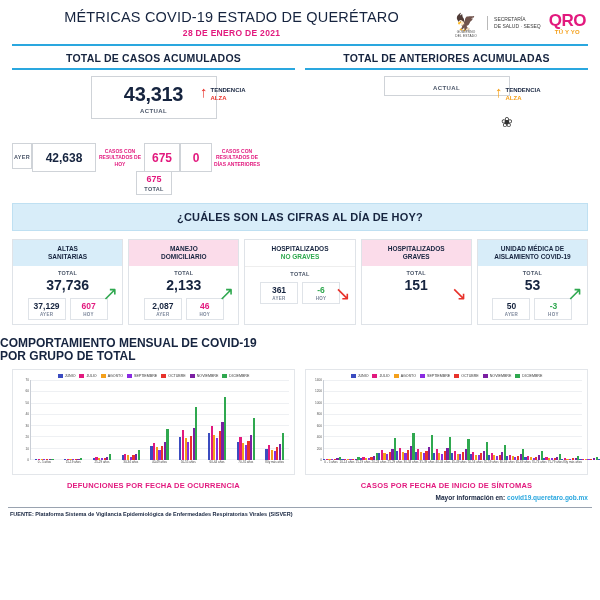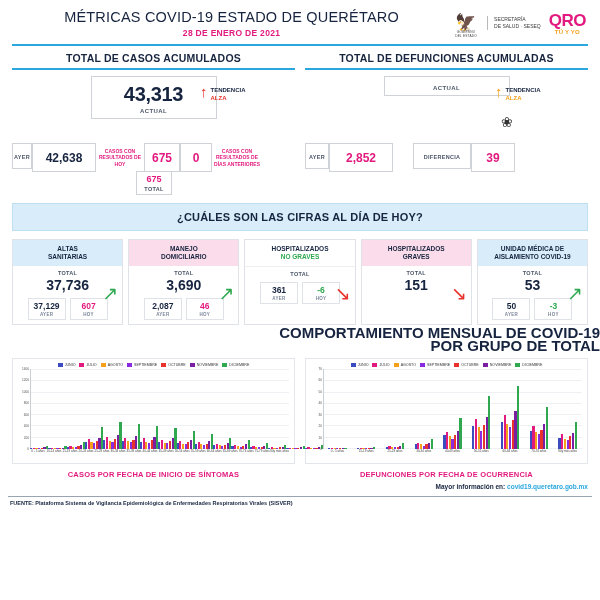--- a/index.html
+++ b/index.html
@@ -79,21 +79,21 @@
   .fbox{border:1px solid #dfe3e8;min-width:30px;text-align:center;padding:2px 3px;}
   .fbox .fn{font-size:8.5px;font-weight:bold;color:#16243f;}
   .fbox .fn.pink{color:#e2197e;}
   .fbox .fn.green{color:#2fa84f;}
   .fbox .fl{font-size:4.5px;font-weight:bold;color:#7a8599;letter-spacing:.3px;margin-top:1px;}
   .card-arrow{position:absolute;right:4px;top:46px;font-size:19px;line-height:16px;}
   .ar-green{color:#2fa84f;}
   .ar-red{color:#e8322b;}
 
   
-  .chart-title{text-align:right;margin-top:1px;font-size:15px;font-weight:bold;color:#16243f;line-height:13px;}
+  .chart-title{text-align:left;margin-top:12px;font-size:12px;font-weight:bold;color:#16243f;line-height:13px;}
   .charts{display:flex;gap:10px;padding:6px 12px 0 12px;}
   .chart-wrap{flex:1;}
   .chart-box{border:1px solid #e3e6ea;background:#fff;padding:4px 3px 2px 3px;}
   .legend{display:flex;flex-wrap:wrap;justify-content:center;gap:4px;margin-bottom:2px;}
   .lg{display:flex;align-items:center;gap:2px;font-size:3.6px;color:#333;}
   .sw{width:5px;height:4px;}
   .plot{position:relative;height:92px;}
   .yaxis{position:absolute;left:0;top:0;bottom:12px;width:14px;}
   .ytick{position:absolute;right:1px;font-size:3.2px;color:#555;transform:translateY(-50%);}
   .grid{position:absolute;left:14px;right:2px;top:0;bottom:12px;border-left:1px solid #c9ced6;border-bottom:1px solid #c9ced6;}
@@ -174,49 +174,34 @@
       <div style="display:flex;margin-top:-1px;">
         <div style="width:124px;"></div>
         <div class="mini" style="width:34px;padding:2px 0;">
           <div class="n pink" style="font-size:9px;">675</div>
           <div class="l">TOTAL</div>
         </div>
       </div>
     </div>
 
     <div class="col">
-      <div class="sec-title">TOTAL DE DEFUNCIONES ACUMULADAS</div>
+      <div class="sec-title">TOTAL DE ANTERIORES ACUMULADAS</div>
       <div class="sec-rule"></div>
       <div class="bigbox">
         <div class="center-card">
           <div class="big-lbl">ACTUAL</div>
         </div>
         <div class="trend" style="left:190px;">
           <span class="arrow orange">↑</span>
           <span class="t-txt">
             <span>TENDENCIA</span><br>
             <span class="w orange">ALZA</span>
           </span>
         </div>
         <div class="ribbon" style="position:absolute;left:196px;top:40px;">❀</div>
-        <div class="row-cards">
-          <div class="mini" style="width:22px;padding:8px 0;">
-            <div class="l">AYER</div>
-          </div>
-          <div class="mini" style="width:62px;padding:7px 0 6px 0;">
-            <div class="n pink">2,852</div>
-          </div>
-          <div style="width:20px;"></div>
-          <div class="mini" style="width:56px;padding:8px 0;">
-            <div class="l">DIFERENCIA</div>
-          </div>
-          <div class="mini" style="width:42px;padding:7px 0 6px 0;">
-            <div class="n pink">39</div>
-          </div>
-        </div>
       </div>
     </div>
   </div>
 
   <div class="banner">¿CUÁLES SON LAS CIFRAS AL DÍA DE HOY?</div>
 
   <div class="cards">
 
     <div class="card">
       <div class="card-hd hd-blue">
@@ -235,21 +220,21 @@
           <div class="fl">HOY</div>
         </div>
       </div>
     </div>
 
     <div class="card">
       <div class="card-hd hd-pink">
         <span><span>MANEJO</span><br><span>DOMICILIARIO</span></span>
       </div>
       <div class="card-total-lbl">TOTAL</div>
-      <div class="card-total">3,690</div>
+      <div class="card-total">2,133</div>
       <div class="card-arrow ar-green">↗</div>
       <div class="card-foot">
         <div class="fbox">
           <div class="fn">2,087</div>
           <div class="fl">AYER</div>
         </div>
         <div class="fbox">
           <div class="fn pink">46</div>
           <div class="fl">HOY</div>
         </div>
@@ -302,20 +287,171 @@
       </div>
     </div>
   </div>
 
   <div class="chart-title">
     <span>COMPORTAMIENTO MENSUAL DE COVID-19</span><br>
     <span>POR GRUPO DE TOTAL</span>
   </div>
 
   <div class="charts">
+    <div class="chart-wrap">
+      <div class="chart-box">
+        <div class="legend" id="legend-1">
+            <div class="lg">
+              <span class="sw" style="background: rgb(59, 76, 192);"></span>
+              <span>JUNIO</span>
+            </div>
+            <div class="lg">
+              <span class="sw" style="background: rgb(226, 25, 126);"></span>
+              <span>JULIO</span>
+            </div>
+            <div class="lg">
+              <span class="sw" style="background: rgb(244, 160, 27);"></span>
+              <span>AGOSTO</span>
+            </div>
+            <div class="lg">
+              <span class="sw" style="background: rgb(138, 43, 226);"></span>
+              <span>SEPTIEMBRE</span>
+            </div>
+            <div class="lg">
+              <span class="sw" style="background: rgb(232, 50, 43);"></span>
+              <span>OCTUBRE</span>
+            </div>
+            <div class="lg">
+              <span class="sw" style="background: rgb(123, 31, 162);"></span>
+              <span>NOVIEMBRE</span>
+            </div>
+            <div class="lg">
+              <span class="sw" style="background: rgb(47, 168, 79);"></span>
+              <span>DICIEMBRE</span>
+            </div>
+          </div>
+        <div class="plot" id="plot-1">
+            <div class="yaxis">
+              <div class="ytick" style="top: 100%;">0</div>
+              <div class="ytick" style="top: 85.7143%;">10</div>
+              <div class="ytick" style="top: 71.4286%;">20</div>
+              <div class="ytick" style="top: 57.1429%;">30</div>
+              <div class="ytick" style="top: 42.8571%;">40</div>
+              <div class="ytick" style="top: 28.5714%;">50</div>
+              <div class="ytick" style="top: 14.2857%;">60</div>
+              <div class="ytick" style="top: 0%;">70</div>
+            </div>
+            <div class="grid">
+              <div class="gline" style="top: 100%;"></div>
+              <div class="gline" style="top: 85.7143%;"></div>
+              <div class="gline" style="top: 71.4286%;"></div>
+              <div class="gline" style="top: 57.1429%;"></div>
+              <div class="gline" style="top: 42.8571%;"></div>
+              <div class="gline" style="top: 28.5714%;"></div>
+              <div class="gline" style="top: 14.2857%;"></div>
+              <div class="gline" style="top: 0%;"></div>
+            </div>
+            <div class="groups">
+              <div class="grp">
+                <div class="bar" style="height: 1%; background: rgb(59, 76, 192);"></div>
+                <div class="bar" style="height: 1%; background: rgb(226, 25, 126);"></div>
+                <div class="bar" style="height: 1%; background: rgb(244, 160, 27);"></div>
+                <div class="bar" style="height: 1%; background: rgb(138, 43, 226);"></div>
+                <div class="bar" style="height: 1%; background: rgb(232, 50, 43);"></div>
+                <div class="bar" style="height: 1%; background: rgb(123, 31, 162);"></div>
+                <div class="bar" style="height: 1.42857%; background: rgb(47, 168, 79);"></div>
+              </div>
+              <div class="grp">
+                <div class="bar" style="height: 1.42857%; background: rgb(59, 76, 192);"></div>
+                <div class="bar" style="height: 1.42857%; background: rgb(226, 25, 126);"></div>
+                <div class="bar" style="height: 1.42857%; background: rgb(244, 160, 27);"></div>
+                <div class="bar" style="height: 1.42857%; background: rgb(138, 43, 226);"></div>
+                <div class="bar" style="height: 1.42857%; background: rgb(232, 50, 43);"></div>
+                <div class="bar" style="height: 1.42857%; background: rgb(123, 31, 162);"></div>
+                <div class="bar" style="height: 2.85714%; background: rgb(47, 168, 79);"></div>
+              </div>
+              <div class="grp">
+                <div class="bar" style="height: 2.85714%; background: rgb(59, 76, 192);"></div>
+                <div class="bar" style="height: 4.28571%; background: rgb(226, 25, 126);"></div>
+                <div class="bar" style="height: 2.85714%; background: rgb(244, 160, 27);"></div>
+                <div class="bar" style="height: 2.85714%; background: rgb(138, 43, 226);"></div>
+                <div class="bar" style="height: 2.85714%; background: rgb(232, 50, 43);"></div>
+                <div class="bar" style="height: 4.28571%; background: rgb(123, 31, 162);"></div>
+                <div class="bar" style="height: 7.14286%; background: rgb(47, 168, 79);"></div>
+              </div>
+              <div class="grp">
+                <div class="bar" style="height: 5.71429%; background: rgb(59, 76, 192);"></div>
+                <div class="bar" style="height: 7.14286%; background: rgb(226, 25, 126);"></div>
+                <div class="bar" style="height: 5.71429%; background: rgb(244, 160, 27);"></div>
+                <div class="bar" style="height: 4.28571%; background: rgb(138, 43, 226);"></div>
+                <div class="bar" style="height: 5.71429%; background: rgb(232, 50, 43);"></div>
+                <div class="bar" style="height: 7.14286%; background: rgb(123, 31, 162);"></div>
+                <div class="bar" style="height: 12.8571%; background: rgb(47, 168, 79);"></div>
+              </div>
+              <div class="grp">
+                <div class="bar" style="height: 17.1429%; background: rgb(59, 76, 192);"></div>
+                <div class="bar" style="height: 21.4286%; background: rgb(226, 25, 126);"></div>
+                <div class="bar" style="height: 15.7143%; background: rgb(244, 160, 27);"></div>
+                <div class="bar" style="height: 12.8571%; background: rgb(138, 43, 226);"></div>
+                <div class="bar" style="height: 17.1429%; background: rgb(232, 50, 43);"></div>
+                <div class="bar" style="height: 22.8571%; background: rgb(123, 31, 162);"></div>
+                <div class="bar" style="height: 38.5714%; background: rgb(47, 168, 79);"></div>
+              </div>
+              <div class="grp">
+                <div class="bar" style="height: 28.5714%; background: rgb(59, 76, 192);"></div>
+                <div class="bar" style="height: 37.1429%; background: rgb(226, 25, 126);"></div>
+                <div class="bar" style="height: 27.1429%; background: rgb(244, 160, 27);"></div>
+                <div class="bar" style="height: 22.8571%; background: rgb(138, 43, 226);"></div>
+                <div class="bar" style="height: 30%; background: rgb(232, 50, 43);"></div>
+                <div class="bar" style="height: 40%; background: rgb(123, 31, 162);"></div>
+                <div class="bar" style="height: 65.7143%; background: rgb(47, 168, 79);"></div>
+              </div>
+              <div class="grp">
+                <div class="bar" style="height: 34.2857%; background: rgb(59, 76, 192);"></div>
+                <div class="bar" style="height: 42.8571%; background: rgb(226, 25, 126);"></div>
+                <div class="bar" style="height: 31.4286%; background: rgb(244, 160, 27);"></div>
+                <div class="bar" style="height: 27.1429%; background: rgb(138, 43, 226);"></div>
+                <div class="bar" style="height: 35.7143%; background: rgb(232, 50, 43);"></div>
+                <div class="bar" style="height: 47.1429%; background: rgb(123, 31, 162);"></div>
+                <div class="bar" style="height: 78.5714%; background: rgb(47, 168, 79);"></div>
+              </div>
+              <div class="grp">
+                <div class="bar" style="height: 22.8571%; background: rgb(59, 76, 192);"></div>
+                <div class="bar" style="height: 28.5714%; background: rgb(226, 25, 126);"></div>
+                <div class="bar" style="height: 21.4286%; background: rgb(244, 160, 27);"></div>
+                <div class="bar" style="height: 18.5714%; background: rgb(138, 43, 226);"></div>
+                <div class="bar" style="height: 24.2857%; background: rgb(232, 50, 43);"></div>
+                <div class="bar" style="height: 31.4286%; background: rgb(123, 31, 162);"></div>
+                <div class="bar" style="height: 52.8571%; background: rgb(47, 168, 79);"></div>
+              </div>
+              <div class="grp">
+                <div class="bar" style="height: 14.2857%; background: rgb(59, 76, 192);"></div>
+                <div class="bar" style="height: 18.5714%; background: rgb(226, 25, 126);"></div>
+                <div class="bar" style="height: 12.8571%; background: rgb(244, 160, 27);"></div>
+                <div class="bar" style="height: 11.4286%; background: rgb(138, 43, 226);"></div>
+                <div class="bar" style="height: 15.7143%; background: rgb(232, 50, 43);"></div>
+                <div class="bar" style="height: 20%; background: rgb(123, 31, 162);"></div>
+                <div class="bar" style="height: 34.2857%; background: rgb(47, 168, 79);"></div>
+              </div>
+            </div>
+            <div class="xlabels">
+              <div class="xl">0 - 5 años</div>
+              <div class="xl">15-19 años</div>
+              <div class="xl">25-29 años</div>
+              <div class="xl">30-34 años</div>
+              <div class="xl">40-49 años</div>
+              <div class="xl">50-55 años</div>
+              <div class="xl">60-64 años</div>
+              <div class="xl">70-74 años</div>
+              <div class="xl">80y más años</div>
+            </div>
+          </div>
+      </div>
+      <div class="chart-cap">DEFUNCIONES POR FECHA DE OCURRENCIA</div>
+    </div>
     <div class="chart-wrap">
       <div class="chart-box">
         <div class="legend" id="legend-0">
             <div class="lg">
               <span class="sw" style="background: rgb(59, 76, 192);"></span>
               <span>JUNIO</span>
             </div>
             <div class="lg">
               <span class="sw" style="background: rgb(226, 25, 126);"></span>
               <span>JULIO</span>
@@ -523,171 +659,20 @@
               <div class="xl">60-64 años</div>
               <div class="xl">65-69 años</div>
               <div class="xl">70-74 años</div>
               <div class="xl">75-79 años</div>
               <div class="xl">80y más años</div>
             </div>
           </div>
       </div>
       <div class="chart-cap">CASOS POR FECHA DE INICIO DE SÍNTOMAS</div>
     </div>
-    <div class="chart-wrap">
-      <div class="chart-box">
-        <div class="legend" id="legend-1">
-            <div class="lg">
-              <span class="sw" style="background: rgb(59, 76, 192);"></span>
-              <span>JUNIO</span>
-            </div>
-            <div class="lg">
-              <span class="sw" style="background: rgb(226, 25, 126);"></span>
-              <span>JULIO</span>
-            </div>
-            <div class="lg">
-              <span class="sw" style="background: rgb(244, 160, 27);"></span>
-              <span>AGOSTO</span>
-            </div>
-            <div class="lg">
-              <span class="sw" style="background: rgb(138, 43, 226);"></span>
-              <span>SEPTIEMBRE</span>
-            </div>
-            <div class="lg">
-              <span class="sw" style="background: rgb(232, 50, 43);"></span>
-              <span>OCTUBRE</span>
-            </div>
-            <div class="lg">
-              <span class="sw" style="background: rgb(123, 31, 162);"></span>
-              <span>NOVIEMBRE</span>
-            </div>
-            <div class="lg">
-              <span class="sw" style="background: rgb(47, 168, 79);"></span>
-              <span>DICIEMBRE</span>
-            </div>
-          </div>
-        <div class="plot" id="plot-1">
-            <div class="yaxis">
-              <div class="ytick" style="top: 100%;">0</div>
-              <div class="ytick" style="top: 85.7143%;">10</div>
-              <div class="ytick" style="top: 71.4286%;">20</div>
-              <div class="ytick" style="top: 57.1429%;">30</div>
-              <div class="ytick" style="top: 42.8571%;">40</div>
-              <div class="ytick" style="top: 28.5714%;">50</div>
-              <div class="ytick" style="top: 14.2857%;">60</div>
-              <div class="ytick" style="top: 0%;">70</div>
-            </div>
-            <div class="grid">
-              <div class="gline" style="top: 100%;"></div>
-              <div class="gline" style="top: 85.7143%;"></div>
-              <div class="gline" style="top: 71.4286%;"></div>
-              <div class="gline" style="top: 57.1429%;"></div>
-              <div class="gline" style="top: 42.8571%;"></div>
-              <div class="gline" style="top: 28.5714%;"></div>
-              <div class="gline" style="top: 14.2857%;"></div>
-              <div class="gline" style="top: 0%;"></div>
-            </div>
-            <div class="groups">
-              <div class="grp">
-                <div class="bar" style="height: 1%; background: rgb(59, 76, 192);"></div>
-                <div class="bar" style="height: 1%; background: rgb(226, 25, 126);"></div>
-                <div class="bar" style="height: 1%; background: rgb(244, 160, 27);"></div>
-                <div class="bar" style="height: 1%; background: rgb(138, 43, 226);"></div>
-                <div class="bar" style="height: 1%; background: rgb(232, 50, 43);"></div>
-                <div class="bar" style="height: 1%; background: rgb(123, 31, 162);"></div>
-                <div class="bar" style="height: 1.42857%; background: rgb(47, 168, 79);"></div>
-              </div>
-              <div class="grp">
-                <div class="bar" style="height: 1.42857%; background: rgb(59, 76, 192);"></div>
-                <div class="bar" style="height: 1.42857%; background: rgb(226, 25, 126);"></div>
-                <div class="bar" style="height: 1.42857%; background: rgb(244, 160, 27);"></div>
-                <div class="bar" style="height: 1.42857%; background: rgb(138, 43, 226);"></div>
-                <div class="bar" style="height: 1.42857%; background: rgb(232, 50, 43);"></div>
-                <div class="bar" style="height: 1.42857%; background: rgb(123, 31, 162);"></div>
-                <div class="bar" style="height: 2.85714%; background: rgb(47, 168, 79);"></div>
-              </div>
-              <div class="grp">
-                <div class="bar" style="height: 2.85714%; background: rgb(59, 76, 192);"></div>
-                <div class="bar" style="height: 4.28571%; background: rgb(226, 25, 126);"></div>
-                <div class="bar" style="height: 2.85714%; background: rgb(244, 160, 27);"></div>
-                <div class="bar" style="height: 2.85714%; background: rgb(138, 43, 226);"></div>
-                <div class="bar" style="height: 2.85714%; background: rgb(232, 50, 43);"></div>
-                <div class="bar" style="height: 4.28571%; background: rgb(123, 31, 162);"></div>
-                <div class="bar" style="height: 7.14286%; background: rgb(47, 168, 79);"></div>
-              </div>
-              <div class="grp">
-                <div class="bar" style="height: 5.71429%; background: rgb(59, 76, 192);"></div>
-                <div class="bar" style="height: 7.14286%; background: rgb(226, 25, 126);"></div>
-                <div class="bar" style="height: 5.71429%; background: rgb(244, 160, 27);"></div>
-                <div class="bar" style="height: 4.28571%; background: rgb(138, 43, 226);"></div>
-                <div class="bar" style="height: 5.71429%; background: rgb(232, 50, 43);"></div>
-                <div class="bar" style="height: 7.14286%; background: rgb(123, 31, 162);"></div>
-                <div class="bar" style="height: 12.8571%; background: rgb(47, 168, 79);"></div>
-              </div>
-              <div class="grp">
-                <div class="bar" style="height: 17.1429%; background: rgb(59, 76, 192);"></div>
-                <div class="bar" style="height: 21.4286%; background: rgb(226, 25, 126);"></div>
-                <div class="bar" style="height: 15.7143%; background: rgb(244, 160, 27);"></div>
-                <div class="bar" style="height: 12.8571%; background: rgb(138, 43, 226);"></div>
-                <div class="bar" style="height: 17.1429%; background: rgb(232, 50, 43);"></div>
-                <div class="bar" style="height: 22.8571%; background: rgb(123, 31, 162);"></div>
-                <div class="bar" style="height: 38.5714%; background: rgb(47, 168, 79);"></div>
-              </div>
-              <div class="grp">
-                <div class="bar" style="height: 28.5714%; background: rgb(59, 76, 192);"></div>
-                <div class="bar" style="height: 37.1429%; background: rgb(226, 25, 126);"></div>
-                <div class="bar" style="height: 27.1429%; background: rgb(244, 160, 27);"></div>
-                <div class="bar" style="height: 22.8571%; background: rgb(138, 43, 226);"></div>
-                <div class="bar" style="height: 30%; background: rgb(232, 50, 43);"></div>
-                <div class="bar" style="height: 40%; background: rgb(123, 31, 162);"></div>
-                <div class="bar" style="height: 65.7143%; background: rgb(47, 168, 79);"></div>
-              </div>
-              <div class="grp">
-                <div class="bar" style="height: 34.2857%; background: rgb(59, 76, 192);"></div>
-                <div class="bar" style="height: 42.8571%; background: rgb(226, 25, 126);"></div>
-                <div class="bar" style="height: 31.4286%; background: rgb(244, 160, 27);"></div>
-                <div class="bar" style="height: 27.1429%; background: rgb(138, 43, 226);"></div>
-                <div class="bar" style="height: 35.7143%; background: rgb(232, 50, 43);"></div>
-                <div class="bar" style="height: 47.1429%; background: rgb(123, 31, 162);"></div>
-                <div class="bar" style="height: 78.5714%; background: rgb(47, 168, 79);"></div>
-              </div>
-              <div class="grp">
-                <div class="bar" style="height: 22.8571%; background: rgb(59, 76, 192);"></div>
-                <div class="bar" style="height: 28.5714%; background: rgb(226, 25, 126);"></div>
-                <div class="bar" style="height: 21.4286%; background: rgb(244, 160, 27);"></div>
-                <div class="bar" style="height: 18.5714%; background: rgb(138, 43, 226);"></div>
-                <div class="bar" style="height: 24.2857%; background: rgb(232, 50, 43);"></div>
-                <div class="bar" style="height: 31.4286%; background: rgb(123, 31, 162);"></div>
-                <div class="bar" style="height: 52.8571%; background: rgb(47, 168, 79);"></div>
-              </div>
-              <div class="grp">
-                <div class="bar" style="height: 14.2857%; background: rgb(59, 76, 192);"></div>
-                <div class="bar" style="height: 18.5714%; background: rgb(226, 25, 126);"></div>
-                <div class="bar" style="height: 12.8571%; background: rgb(244, 160, 27);"></div>
-                <div class="bar" style="height: 11.4286%; background: rgb(138, 43, 226);"></div>
-                <div class="bar" style="height: 15.7143%; background: rgb(232, 50, 43);"></div>
-                <div class="bar" style="height: 20%; background: rgb(123, 31, 162);"></div>
-                <div class="bar" style="height: 34.2857%; background: rgb(47, 168, 79);"></div>
-              </div>
-            </div>
-            <div class="xlabels">
-              <div class="xl">0 - 5 años</div>
-              <div class="xl">15-19 años</div>
-              <div class="xl">25-29 años</div>
-              <div class="xl">30-34 años</div>
-              <div class="xl">40-49 años</div>
-              <div class="xl">50-55 años</div>
-              <div class="xl">60-64 años</div>
-              <div class="xl">70-74 años</div>
-              <div class="xl">80y más años</div>
-            </div>
-          </div>
-      </div>
-      <div class="chart-cap">DEFUNCIONES POR FECHA DE OCURRENCIA</div>
-    </div>
   </div>
 
   <div class="more-info">
     <span>Mayor información en:</span>
     <span class="link">covid19.queretaro.gob.mx</span>
   </div>
 
   <div class="foot-rule"></div>
   <div class="source">FUENTE: Plataforma Sistema  de Vigilancia Epidemiológica de Enfermedades Respiratorias Virales (SISVER)</div>
 </div>

